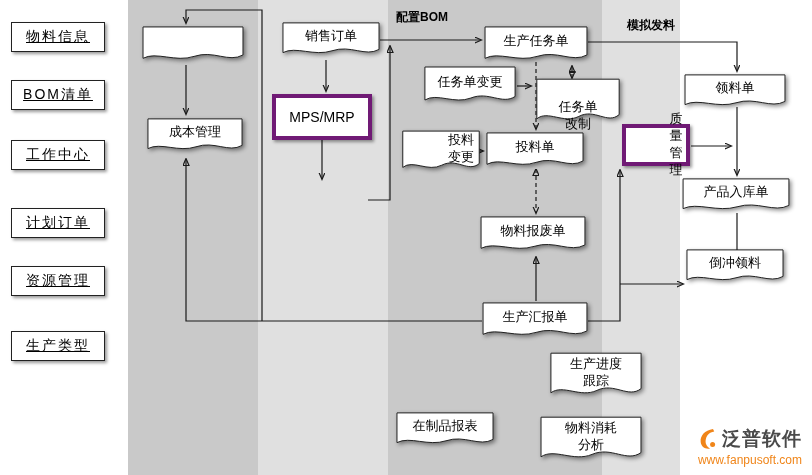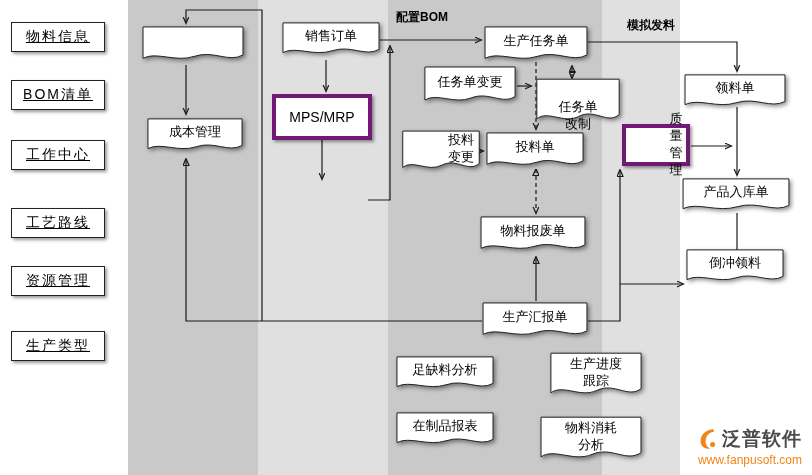--- a/index.html
+++ b/index.html
@@ -82,21 +82,21 @@
   <div class="sidebox" style="top:22px">
       <span>物料信息</span>
     </div>
   <div class="sidebox" style="top:80px">
       <span>BOM清单</span>
     </div>
   <div class="sidebox" style="top:140px">
       <span>工作中心</span>
     </div>
   <div class="sidebox" style="top:208px">
-      <span>工艺路线</span>
+      <span>计划订单</span>
     </div>
   <div class="sidebox" style="top:266px">
       <span>资源管理</span>
     </div>
   <div class="sidebox" style="top:331px">
       <span>生产类型</span>
     </div>
 
   <div class="node doc" style="left:142px;top:26px;width:102px;height:38px">
     <svg viewBox="0 0 100 40" preserveAspectRatio="none">
@@ -190,26 +190,20 @@
     <span class="lbl">倒冲领料</span>
   </div>
 
   <div class="node doc" style="left:482px;top:302px;width:106px;height:38px">
     <svg viewBox="0 0 100 40" preserveAspectRatio="none">
         <path d="M1,1 H99 V30.5 C85,39 70,25 51,32 C33,38.5 14,26.5 1,34 Z"></path>
       </svg>
     <span class="lbl">生产汇报单</span>
   </div>
 
-  <div class="node doc" style="left:396px;top:356px;width:98px;height:36px">
-    <svg viewBox="0 0 100 40" preserveAspectRatio="none">
-        <path d="M1,1 H99 V30.5 C85,39 70,25 51,32 C33,38.5 14,26.5 1,34 Z"></path>
-      </svg>
-    <span class="lbl">足缺料分析</span>
-  </div>
 
   <div class="node doc" style="left:550px;top:352px;width:92px;height:48px">
     <svg viewBox="0 0 100 40" preserveAspectRatio="none">
         <path d="M1,1 H99 V30.5 C85,39 70,25 51,32 C33,38.5 14,26.5 1,34 Z"></path>
       </svg>
     <span class="lbl w4">生产进度跟踪</span>
   </div>
 
   <div class="node doc" style="left:396px;top:412px;width:98px;height:36px">
     <svg viewBox="0 0 100 40" preserveAspectRatio="none">

